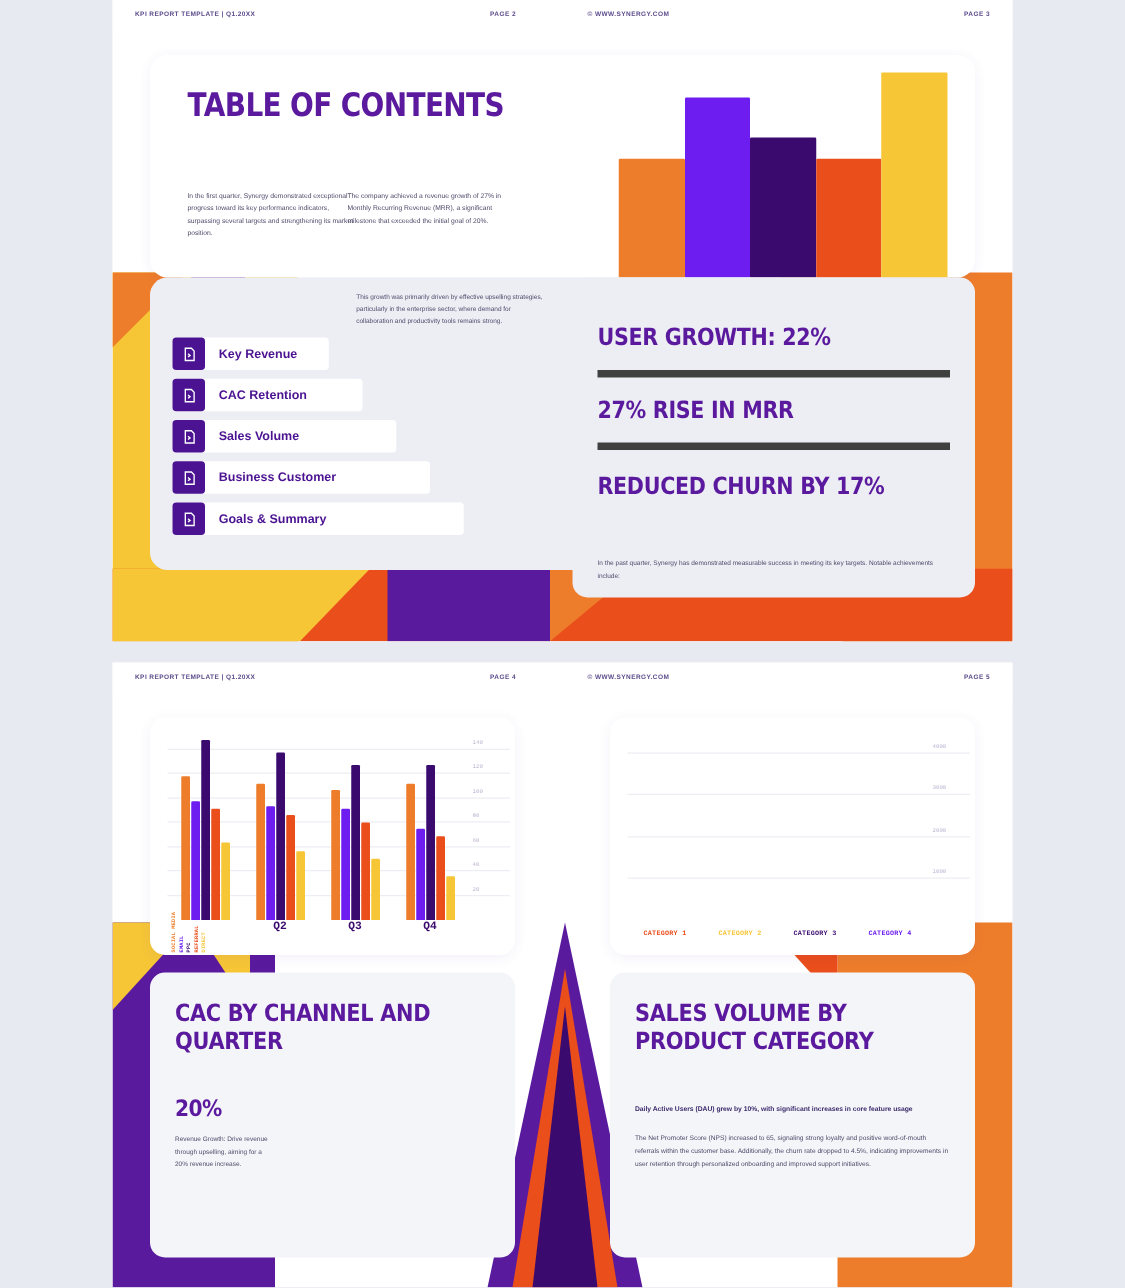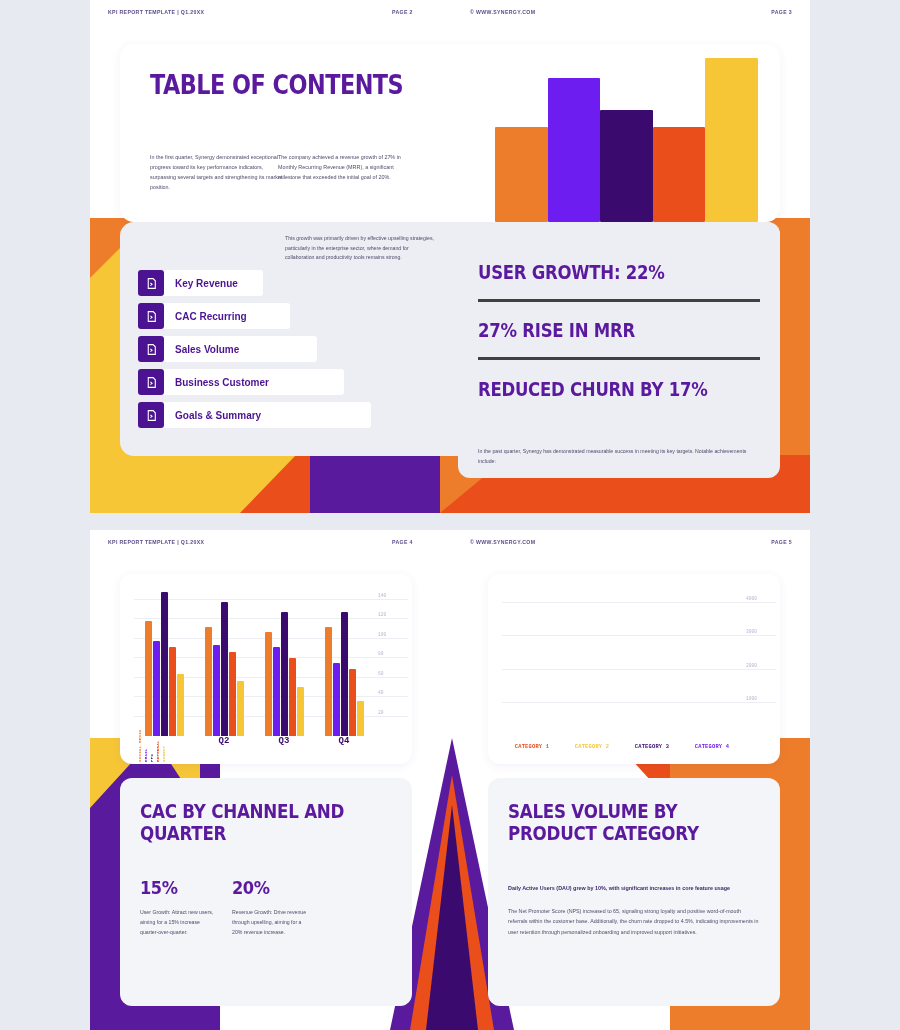--- a/index.html
+++ b/index.html
@@ -160,21 +160,21 @@
   }
 
   
   #metrics-card {
     position: absolute; right: 30px; top: 222px; width: 322px; height: 256px;
     background: #eceef4; border-radius: 12px; z-index: 12;
     padding: 22px 20px 0 20px;
   }
   .metric-row {
     height: 58px; display: flex; align-items: center;
-    border-bottom: 3px solid #404040;
+    border-bottom: 6px solid #404040;
   }
   .metric-row:last-of-type { border-bottom: none; }
   .metric-txt {
     font-family: "DejaVu Sans", sans-serif;
     font-size: 19px; font-weight: 700; color: #5b1a9e;
     transform: scaleX(.87); transform-origin: left center;
     letter-spacing: -0.3px; white-space: nowrap;
   }
   #metrics-foot {
     position: absolute; left: 20px; bottom: 12px; width: 286px;
@@ -304,21 +304,21 @@
             <div class="lbl">Key Revenue</div>
           </div>
           <div class="toc-item">
             <div class="pill" style="width:152px"></div>
             <div class="ico">
               <svg viewBox="0 0 24 24" fill="none" stroke="#fff" stroke-width="2">
                 <path d="M6 3h9l4 4v14H6z"></path>
                 <path d="M10 11l3 2.5-3 2.5"></path>
               </svg>
             </div>
-            <div class="lbl">CAC Recurring</div>
+            <div class="lbl">CAC Retention</div>
           </div>
           <div class="toc-item">
             <div class="pill" style="width:179px"></div>
             <div class="ico">
               <svg viewBox="0 0 24 24" fill="none" stroke="#fff" stroke-width="2">
                 <path d="M6 3h9l4 4v14H6z"></path>
                 <path d="M10 11l3 2.5-3 2.5"></path>
               </svg>
             </div>
             <div class="lbl">Sales Volume</div>
@@ -508,24 +508,20 @@
           <div class="cat-lbl" style="color: rgb(246, 198, 55);">CATEGORY 2</div>
           <div class="cat-lbl" style="color: rgb(59, 10, 111);">CATEGORY 3</div>
           <div class="cat-lbl" style="color: rgb(109, 29, 240);">CATEGORY 4</div>
         </div>
     </div>
 
     <div id="panel-left">
       <div class="panel-title">CAC BY CHANNEL AND QUARTER</div>
       <div class="stats-row" id="stats-row">
           <div class="stat">
-            <div class="num">15%</div>
-            <div class="desc">User Growth: Attract new users, aiming for a 15% increase quarter-over-quarter.</div>
-          </div>
-          <div class="stat">
             <div class="num">20%</div>
             <div class="desc">Revenue Growth: Drive revenue through upselling, aiming for a 20% revenue increase.</div>
           </div>
         </div>
     </div>
 
     <div id="panel-right">
       <div class="panel-title">SALES VOLUME BY PRODUCT CATEGORY</div>
       <div class="lead">Daily Active Users (DAU) grew by 10%, with significant increases in core feature usage</div>
       <div class="body-txt">The Net Promoter Score (NPS) increased to 65, signaling strong loyalty and positive word-of-mouth referrals within the customer base. Additionally, the churn rate dropped to 4.5%, indicating improvements in user retention through personalized onboarding and improved support initiatives.</div>

